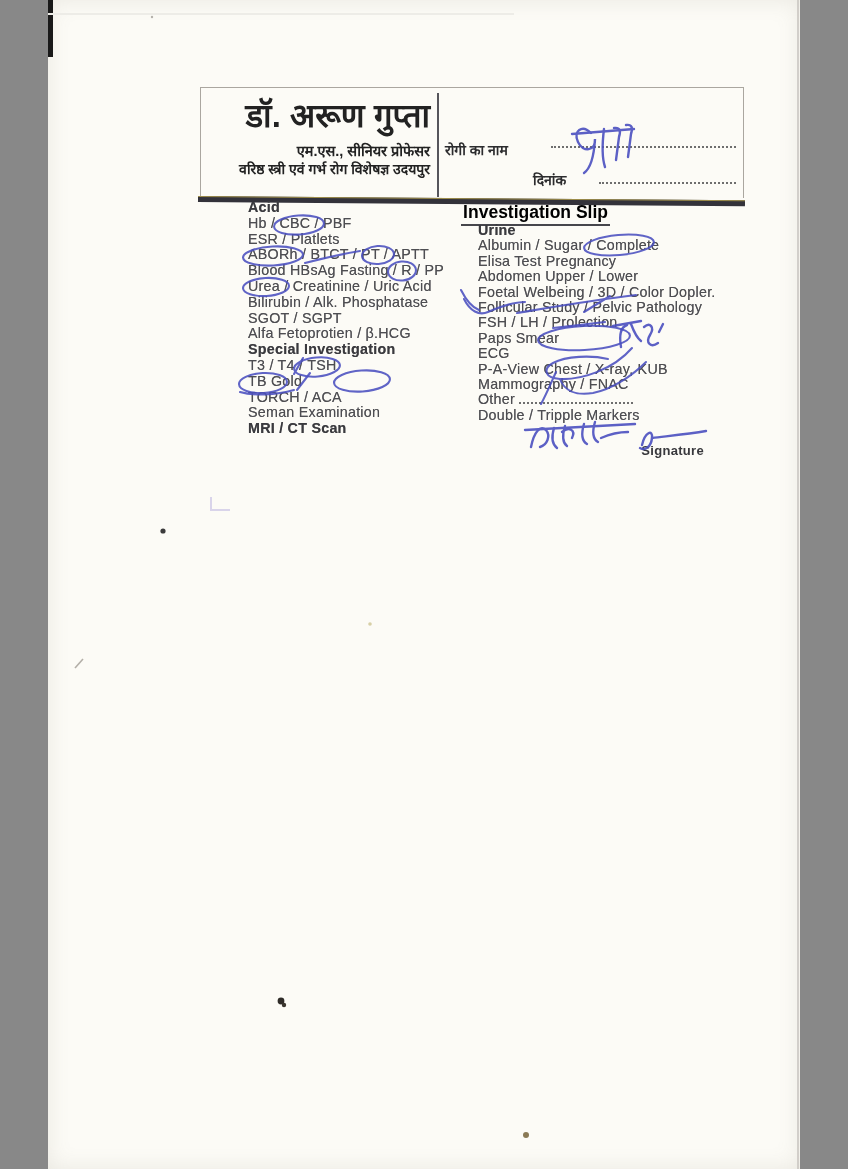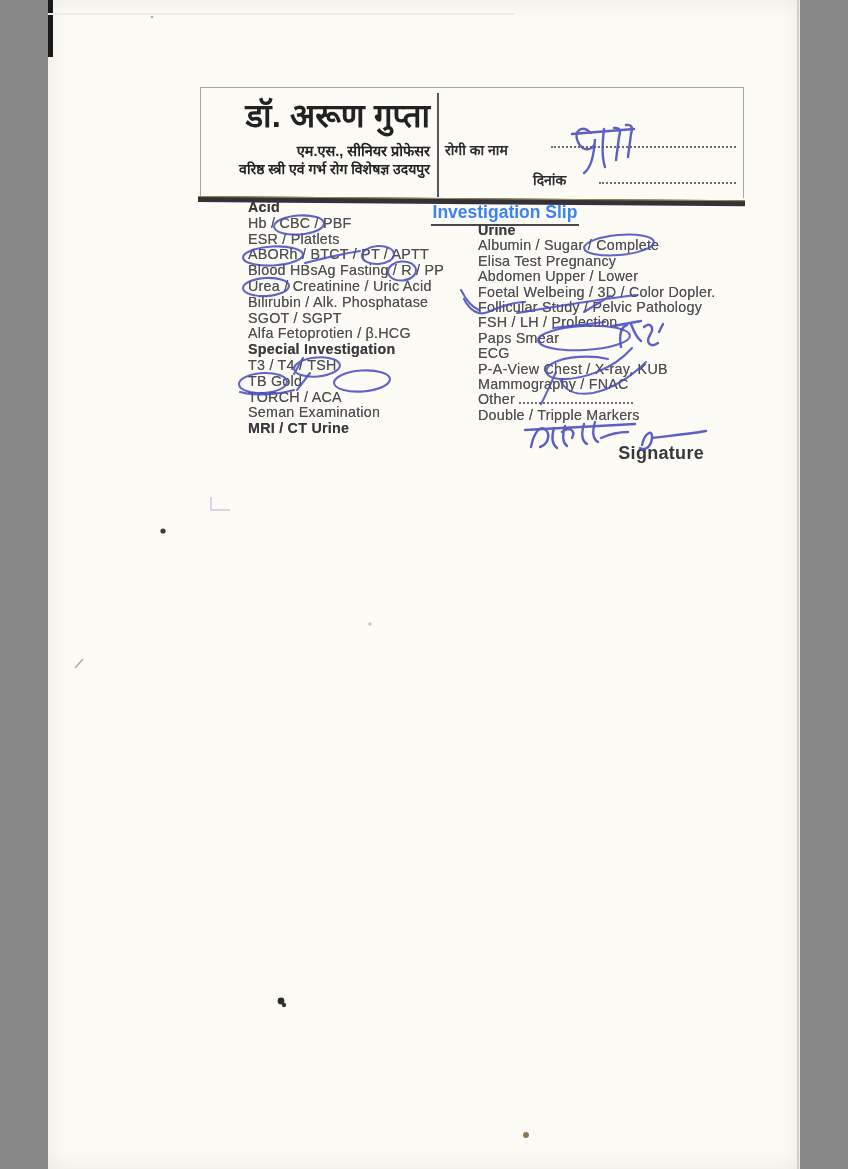--- a/index.html
+++ b/index.html
@@ -19,32 +19,32 @@
   .hbox{position:absolute;left:152px;top:87px;width:542px;height:110px;border:1px solid #aaa69f;border-bottom:none;background:transparent;}
   .hbar{position:absolute;left:150px;top:196px;width:547px;height:5px;background:#33323a;border-top:1px solid #9d8d4a;transform:rotate(.45deg);transform-origin:left center;}
   .hdivider{position:absolute;left:389px;top:93px;width:2px;height:104px;background:#56555b;}
   .docblock{position:absolute;left:158px;top:96px;width:224px;text-align:right;color:#222;}
   .docname{font-size:33px;font-weight:700;line-height:40px;letter-spacing:0;}
   .doccred{font-size:14.5px;font-weight:700;margin-top:6px;line-height:18px;}
   .docspec{font-size:14px;font-weight:700;line-height:18px;}
   .plabel{position:absolute;font-size:14px;font-weight:700;color:#2c2c2e;}
   .dotline{position:absolute;border-bottom:2px dotted #6e6e6e;height:0;}
   
-  .slip-title{position:absolute;left:352px;top:202px;width:210px;text-align:center;
-    font-size:17.5px;font-weight:700;color:#3b82f6;}
+  .slip-title{position:absolute;left:352px;top:202px;width:210px;text-align:right;
+    font-size:17.5px;font-weight:700;color:#000000;}
   .slip-title span{display:inline-block;border-bottom:2px solid #46464c;padding:0 2px 1px 2px;}
   .col{position:absolute;font-size:14.3px;color:#4e4e52;letter-spacing:.25px;
        text-shadow:0 0 .4px rgba(80,80,86,.7);}
   .col-left{left:200px;top:200px;line-height:15.8px;width:260px;}
   .col-right{left:430px;top:223px;line-height:15.4px;width:280px;}
   .row{white-space:nowrap;}
   .bold{font-weight:700;color:#3a3a3e;}
   .leader{display:inline-block;width:114px;border-bottom:2px dotted #6e6e6e;height:10px;}
   .signature{position:absolute;left:560px;top:443px;width:96px;text-align:right;
-    font-size:18px;font-weight:700;color:#38383c;letter-spacing:.3px;}
+    font-size:13px;font-weight:700;color:#38383c;letter-spacing:.3px;}
   svg.overlay{position:absolute;left:0;top:0;pointer-events:none;}
   .pen{stroke:#4b50c0;fill:none;stroke-width:2.1;stroke-linecap:round;opacity:.88;}
   .pen-thick{stroke:#4b50c0;fill:none;stroke-width:2.4;stroke-linecap:round;opacity:.9;}
 </style>
 </head>
 <body>
 
 <div class="page">
 
   <div class="edge-strip"></div>
@@ -78,21 +78,21 @@
     <div class="row">Blood HBsAg Fasting / R / PP</div>
     <div class="row">Urea / Creatinine / Uric Acid</div>
     <div class="row">Bilirubin / Alk. Phosphatase</div>
     <div class="row">SGOT / SGPT</div>
     <div class="row">Alfa Fetoprotien / β.HCG</div>
     <div class="row bold">Special Investigation</div>
     <div class="row">T3 / T4 / TSH</div>
     <div class="row">TB Gold</div>
     <div class="row">TORCH / ACA</div>
     <div class="row">Seman Examination</div>
-    <div class="row bold">MRI / CT Urine</div>
+    <div class="row bold">MRI / CT Scan</div>
   </div>
 
   <div class="col col-right">
     <div class="row bold">Urine</div>
     <div class="row">Albumin / Sugar / Complete</div>
     <div class="row">Elisa Test Pregnancy</div>
     <div class="row">Abdomen Upper / Lower</div>
     <div class="row">Foetal Welbeing / 3D / Color Dopler.</div>
     <div class="row">Follicular Study / Pelvic Pathology</div>
     <div class="row">FSH / LH / Prolection</div>

